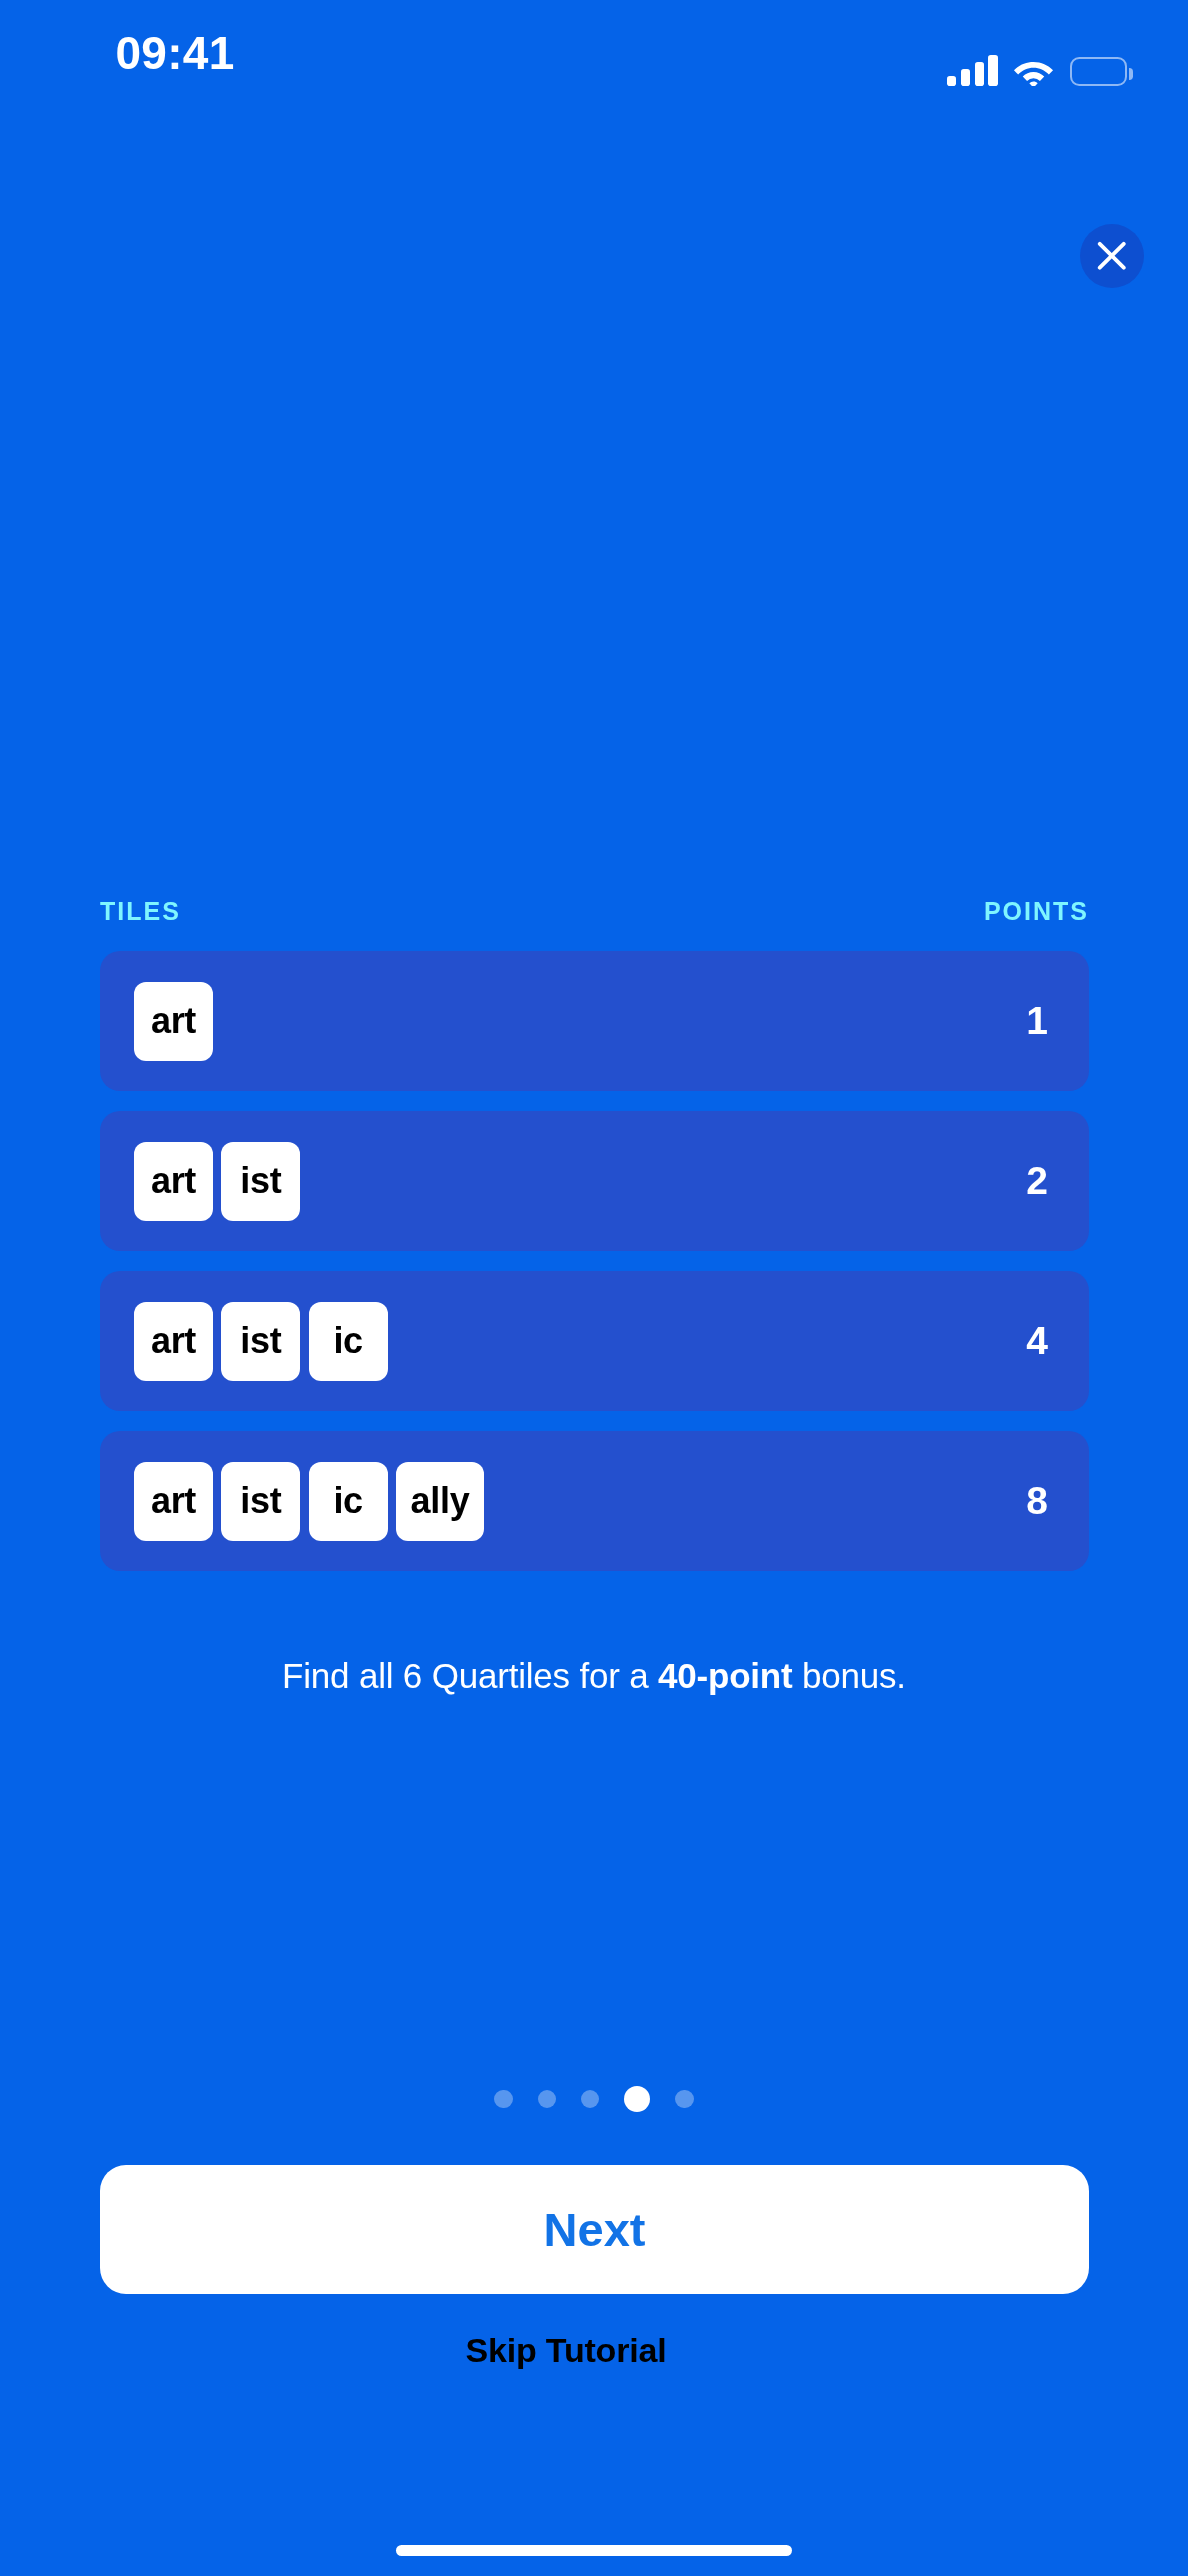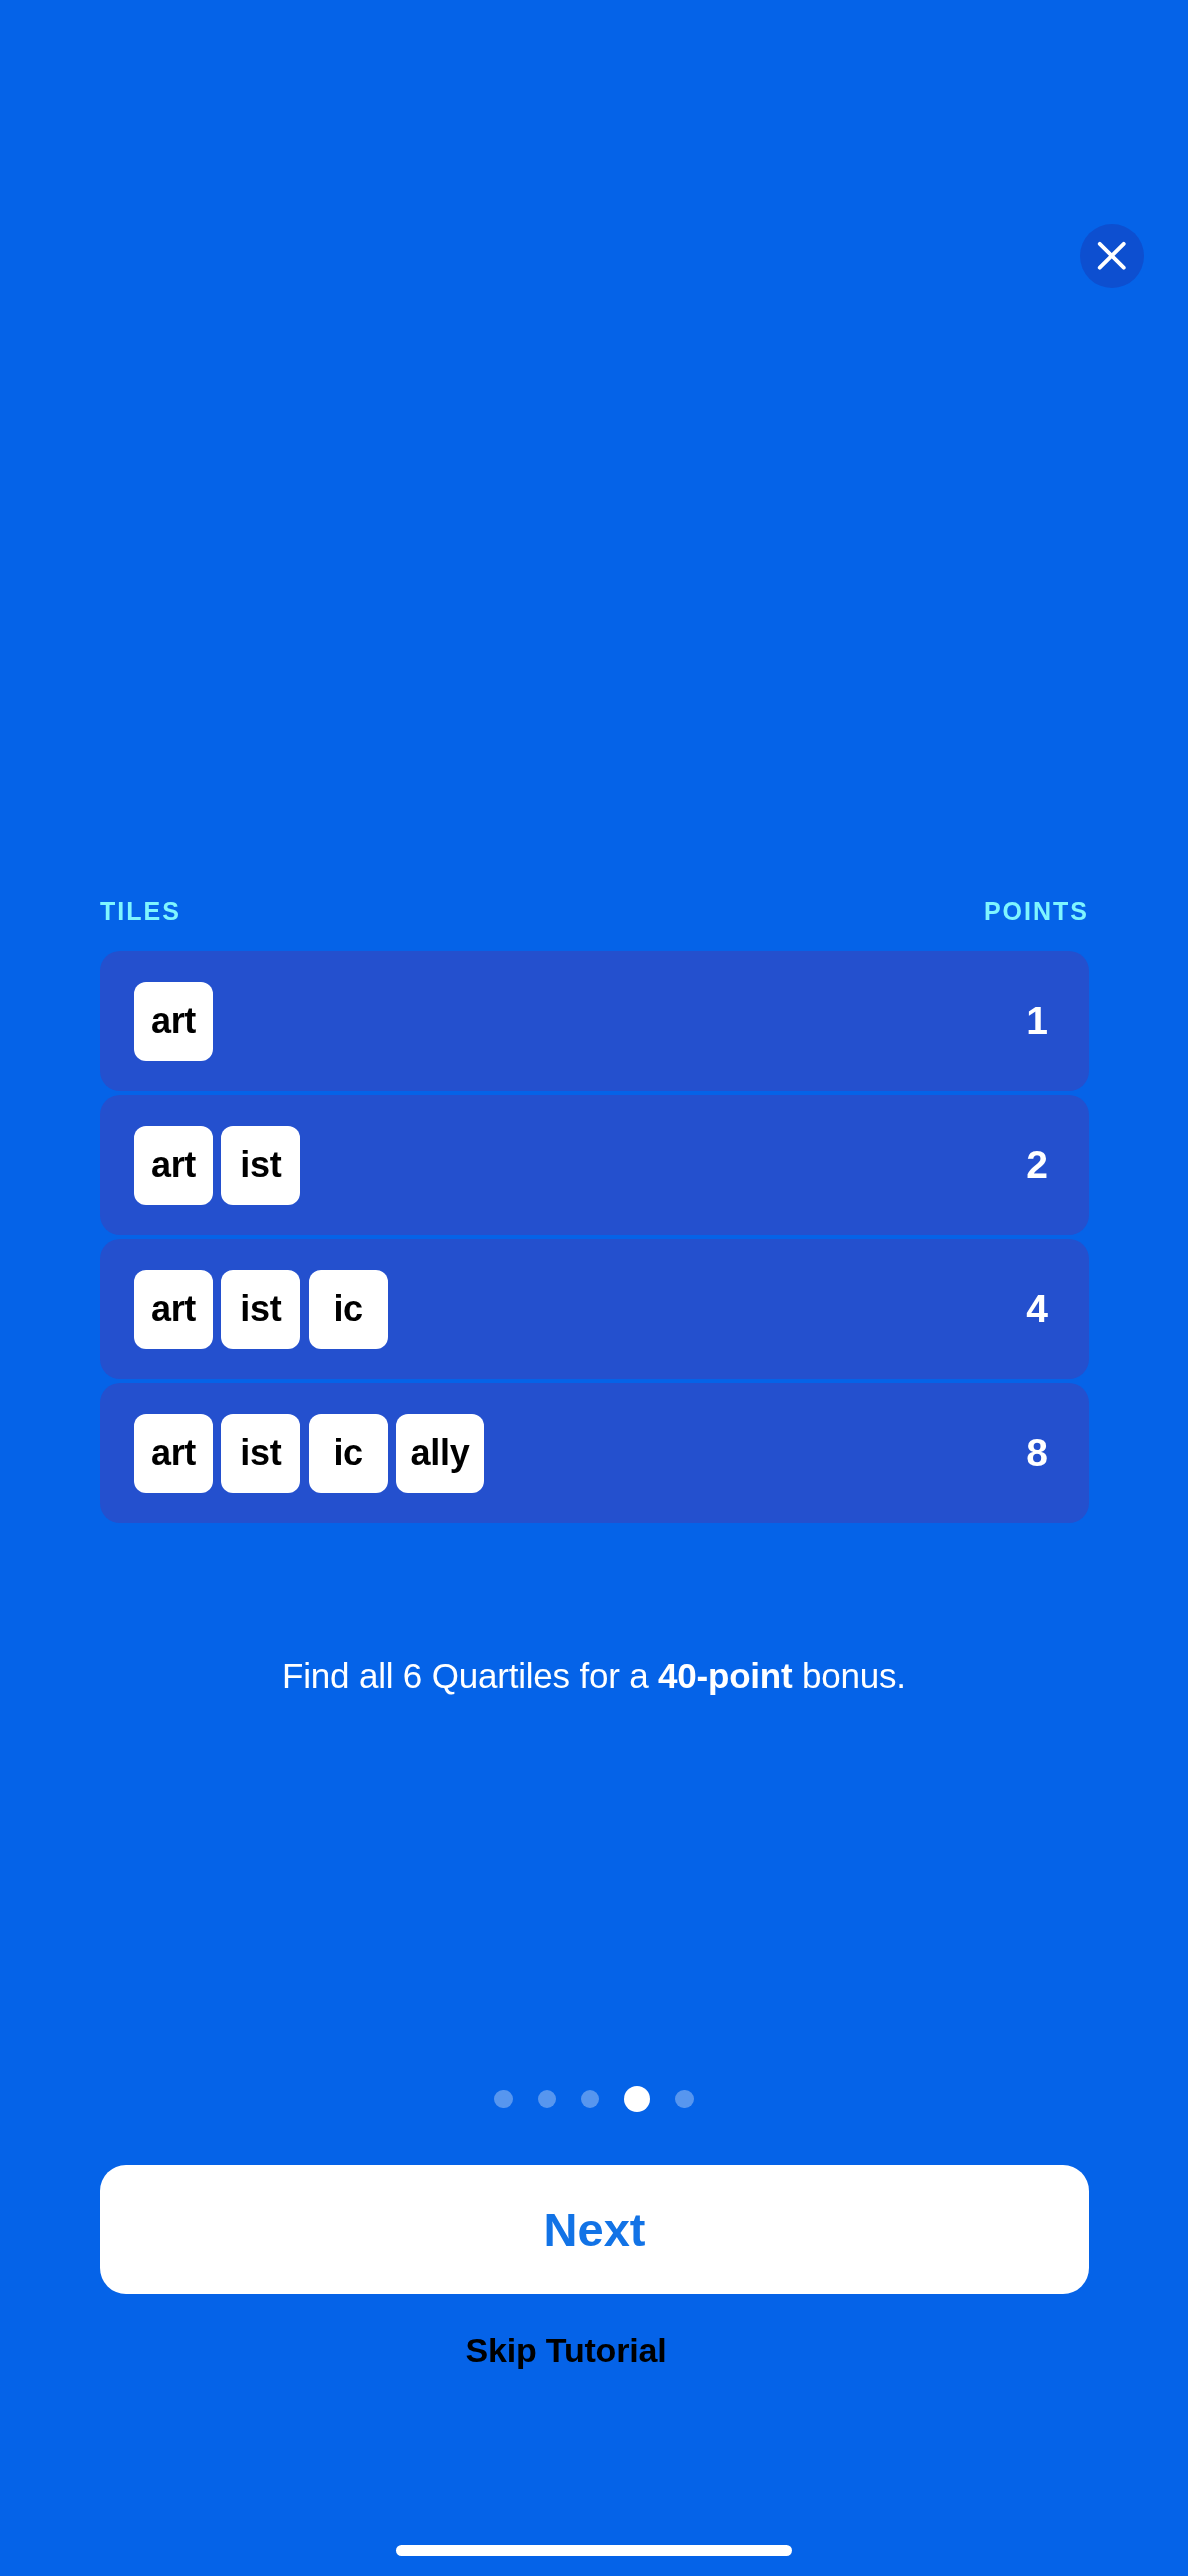--- a/index.html
+++ b/index.html
@@ -76,21 +76,21 @@
     display:flex; justify-content:space-between; align-items:center;gap:8px;
   }
   .col-label {
     color:#7ff5ff; font-size:25px; font-weight:600;
     letter-spacing:2px;
   }
 
   .rows {
     position:absolute; top:951px; left:100px;
     width:989px;
-    display:flex; flex-direction:column; gap:4px;
+    display:flex; flex-direction:column; gap:20px;
   }
   .row {
     height:140px; width:989px;
     background:#2450ce;
     border-radius:20px;
     display:flex; align-items:center;
     padding:0 41px 0 34px;
   }
   .tiles { display:flex; align-items:center; gap:8.3px; flex:1; }
   .tile {
@@ -152,20 +152,41 @@
     transform:translateX(-50%);
     width:396px; height:11px; border-radius:5.5px;
     background:#ffffff;
   }
 </style>
 </head>
 <body>
 
 <div class="screen">
 
+  <div class="status-bar">
+    <div class="status-time">09:41</div>
+    <div class="status-icons">
+      <span class="sig">
+        <i></i>
+          <i></i>
+          <i></i>
+          <i></i>
+      </span>
+      <span class="wifi">
+        <svg width="41" height="30" viewBox="0 0 45 33">
+          <path d="M22.5 6.5C31 6.5 38.6 10 44 15.6l-4.6 4.8C34.9 15.8 29 13 22.5 13S10.1 15.8 5.6 20.4L1 15.6C6.4 10 14 6.5 22.5 6.5z" fill="#fff"></path>
+          <path d="M22.5 17.6c4.6 0 8.8 1.9 11.8 5l-4.7 4.8a10.2 10.2 0 0 0-14.2 0l-4.7-4.8a16.3 16.3 0 0 1 11.8-5z" fill="#fff"></path>
+          <path d="M22.5 28.1c1.8 0 3.4.7 4.6 2l-4.6 4.7-4.6-4.7a6.4 6.4 0 0 1 4.6-2z" fill="#fff"></path>
+        </svg>
+      </span>
+      <span class="batt">
+        <span class="batt-fill"></span>
+      </span>
+    </div>
+  </div>
 
   <div class="close-btn">
     <svg width="29.5" height="29.5" viewBox="0 0 32 32">
       <path d="M3 3 L29 29 M29 3 L3 29" stroke="#fff" stroke-width="4.2" stroke-linecap="round"></path>
     </svg>
   </div>
 
 
   <div class="table-head">
     <span class="col-label">TILES</span>

